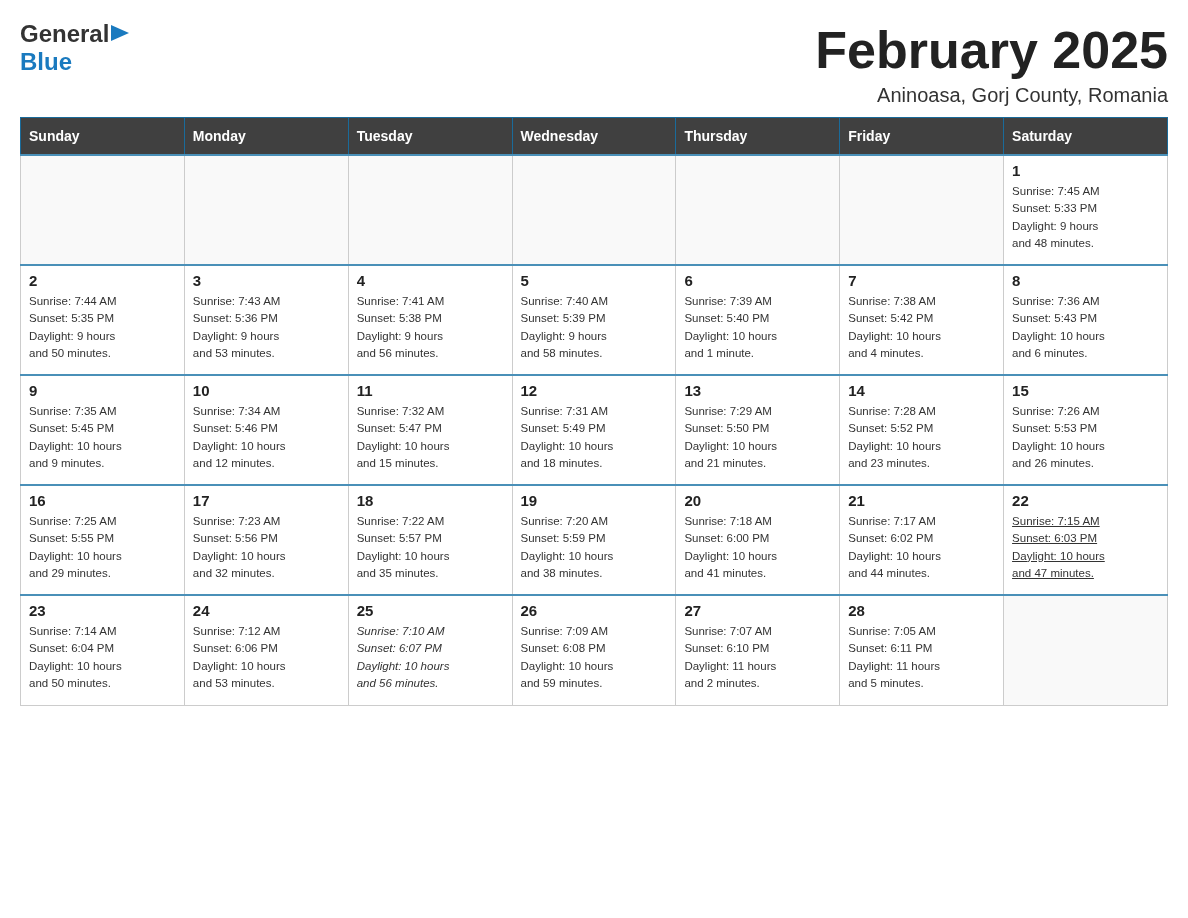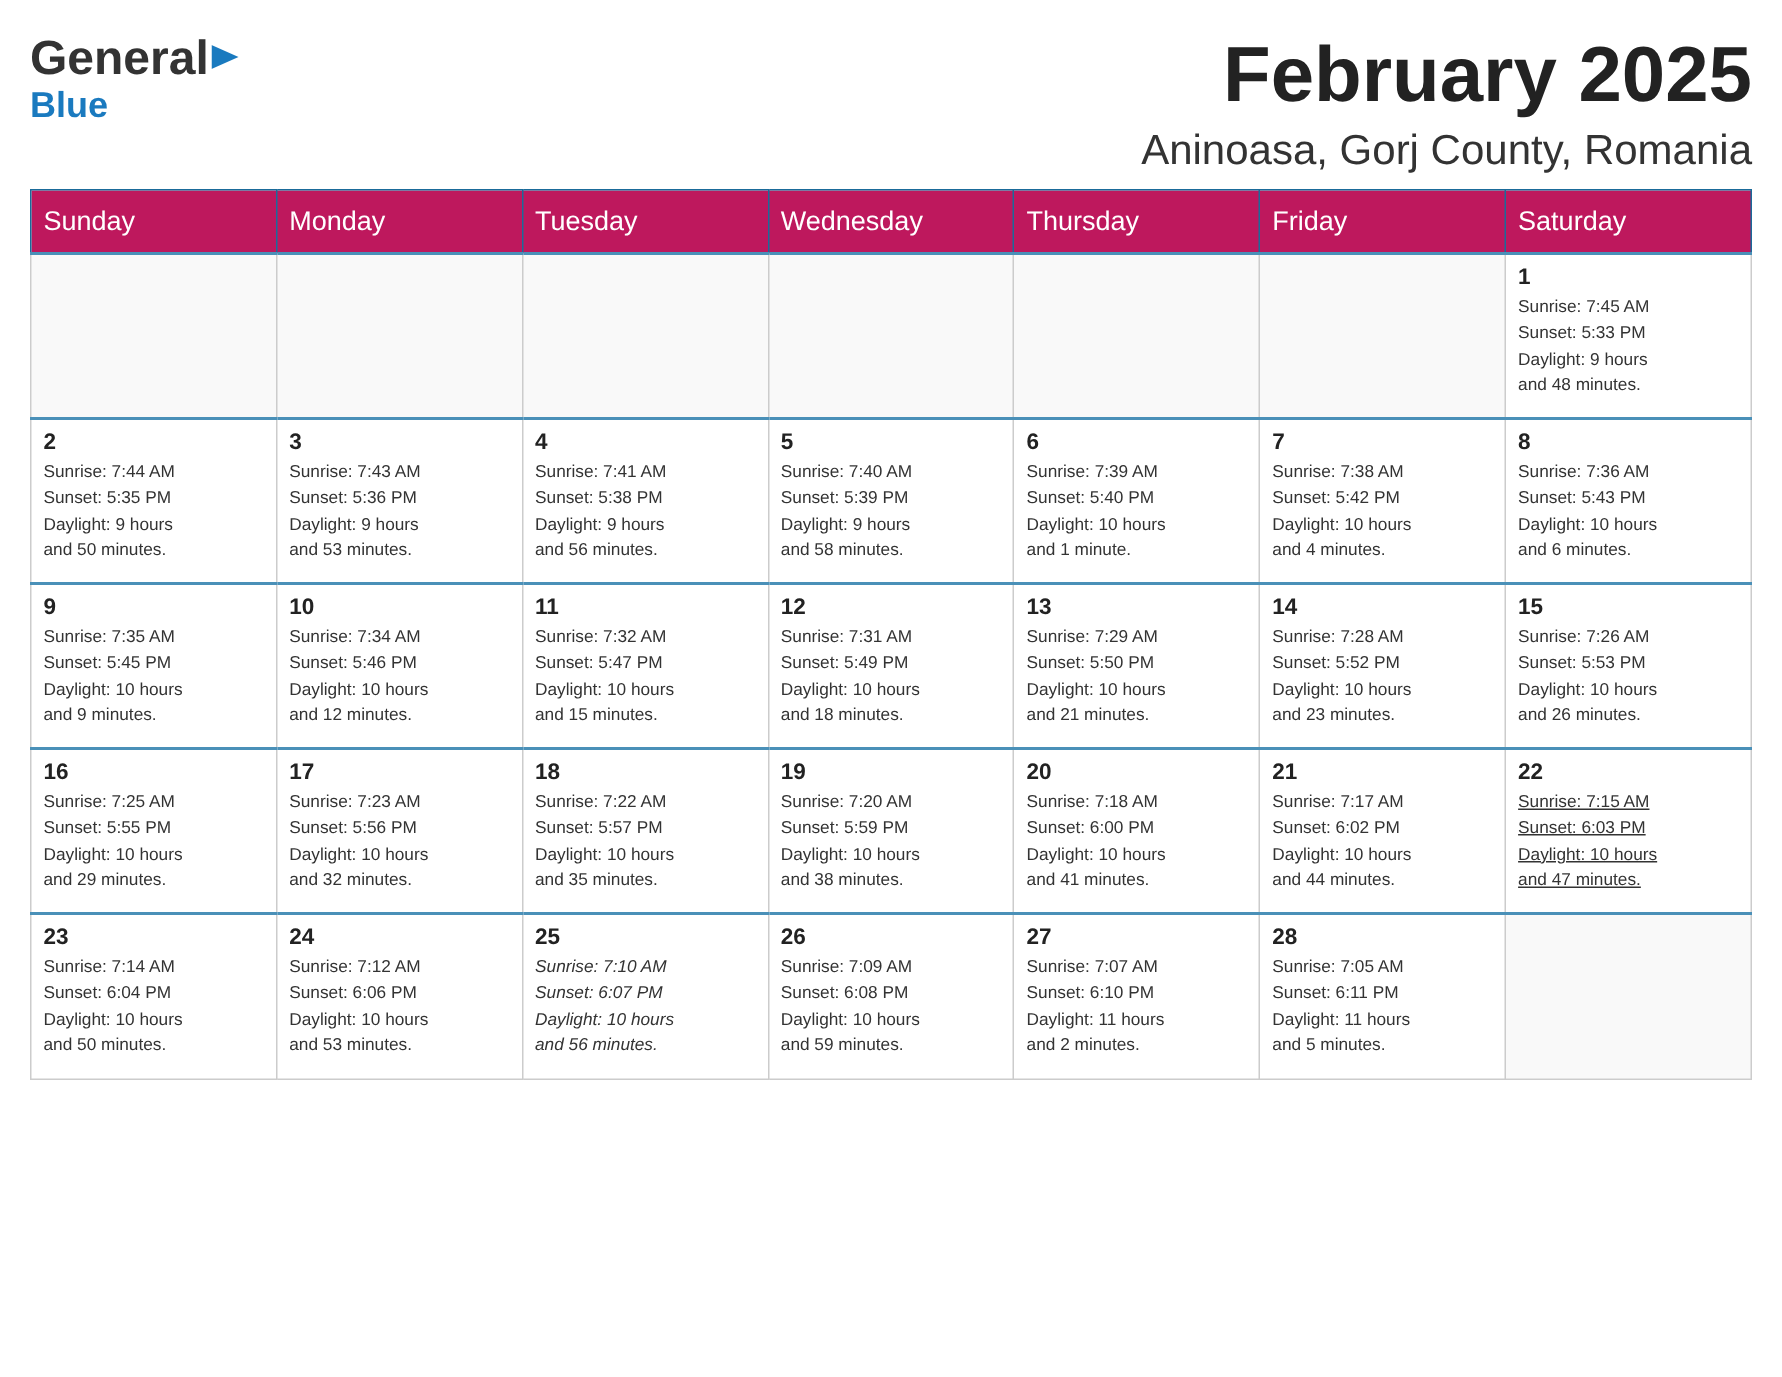--- a/index.html
+++ b/index.html
@@ -23,35 +23,35 @@
     }
     .title-block {
       text-align: right;
     }
     .title-block h1 {
       font-size: 52px;
       font-weight: bold;
       color: #222;
     }
     .title-block h2 {
-      font-size: 28px;
+      font-size: 20px;
       font-weight: normal;
       color: #333;
       margin-top: 4px;
     }
     .calendar {
       width: 100%;
       border-collapse: collapse;
       margin-top: 10px;
     }
     .calendar th {
-      background-color: #be185d;
+      background-color: #404040;
       color: #fff;
-      font-size: 18px;
-      font-weight: normal;
+      font-size: 14px;
+      font-weight: bold;
       padding: 10px 8px;
       text-align: left;
       border: 1px solid #1a6b9a;
     }
     .calendar td {
       vertical-align: top;
       border: 1px solid #ccc;
       padding: 6px 8px;
       width: 14.28%;
       min-height: 110px;
@@ -81,21 +81,21 @@
       display: flex;
       align-items: center;
     }
   </style>
 </head>
 <body>
 
 <div class="header">
   <div class="logo">
     <div class="logo-line1">
-      <span style="font-size:32px;font-weight:bold;color:#333;">General</span>
+      <span style="font-size:24px;font-weight:bold;color:#333;">General</span>
       <svg width="20" height="20" viewBox="0 0 20 20" style="margin-left:2px;margin-top:2px;">
         <polygon points="0,0 18,8 0,16" fill="#1a7abf"></polygon>
       </svg>
     </div>
     <div>
       <span style="font-size:24px;font-weight:bold;color:#1a7abf;">Blue</span>
     </div>
   </div>
   <div class="title-block">
     <h1>February 2025</h1>

